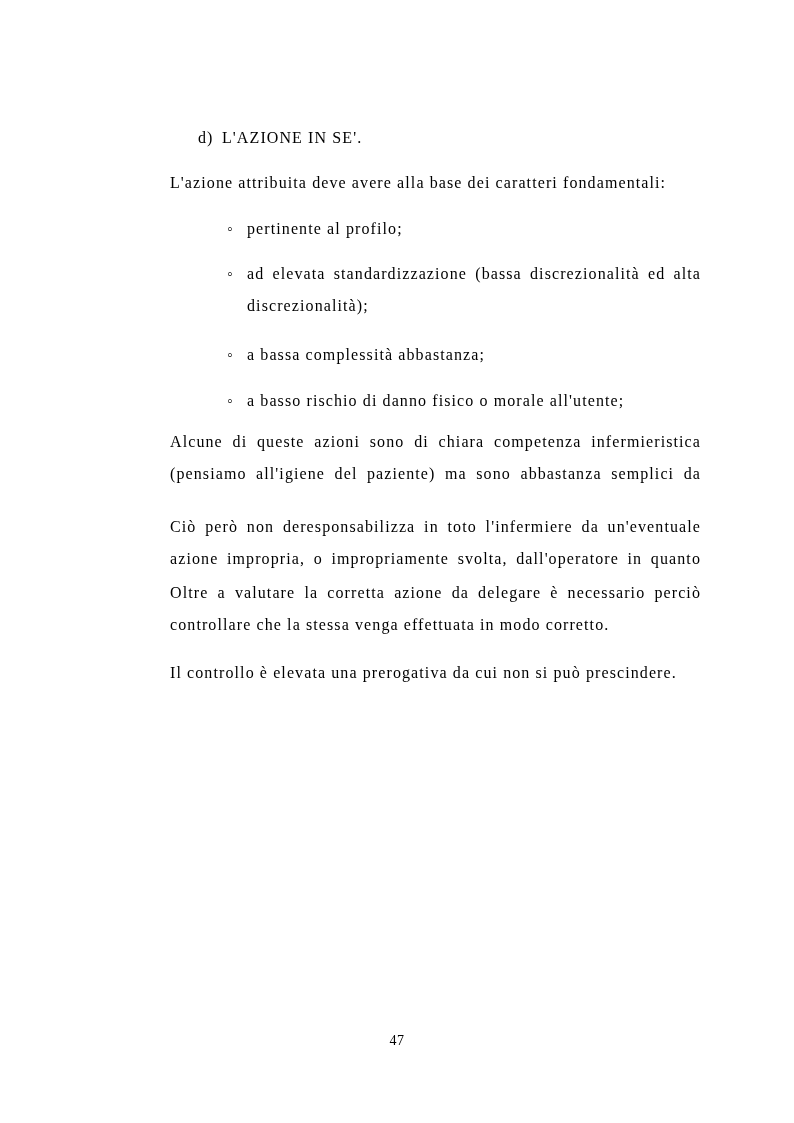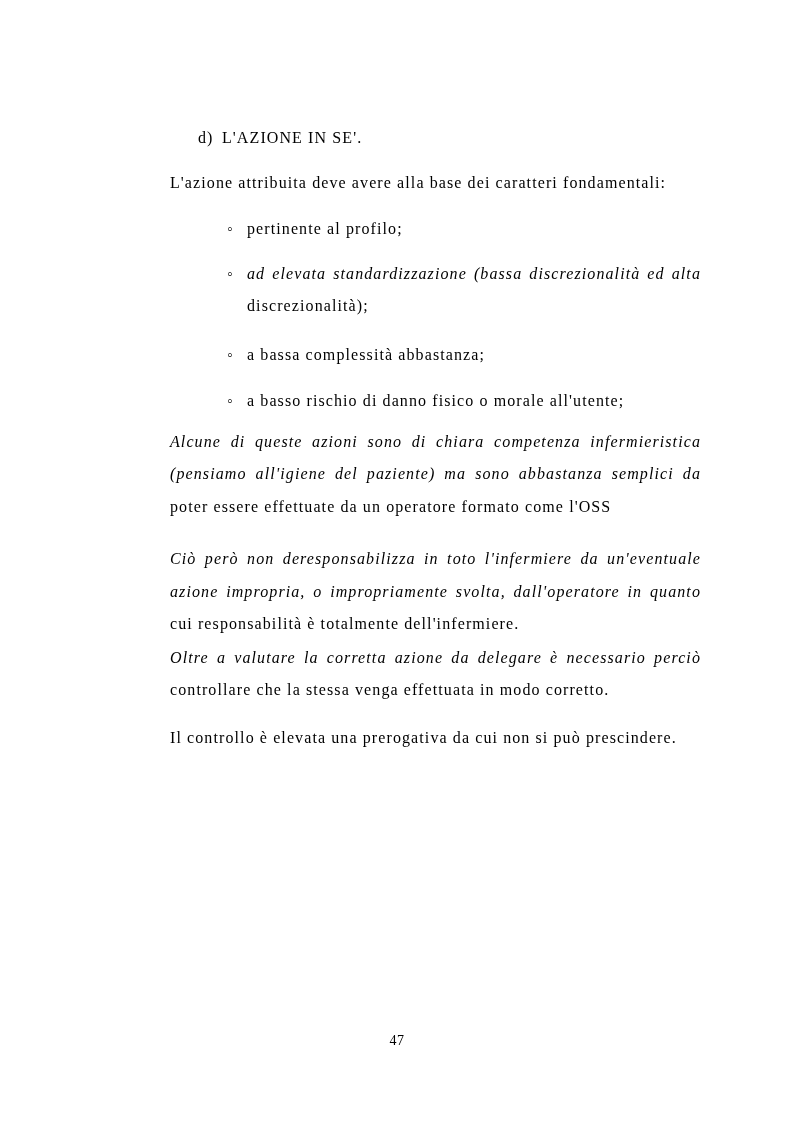--- a/index.html
+++ b/index.html
@@ -50,21 +50,20 @@
     font-size: 16px;
   }
   
   .line {
     text-align: left;
   }
   .line.justified {
     text-align: justify;
     text-align-last: justify;
     text-justify: inter-word;
-    font-style: italic;
   }
   .page-number {
     position: absolute;
     top: 1033px;
     left: 0;
     width: 100%;
     text-align: center;
     font-size: 14px;
     letter-spacing: 0.5px;
   }
@@ -91,26 +90,24 @@
         <span class="bullet-marker">◦</span>
         <div class="line">a bassa complessità abbastanza;</div>
       </div>
       <div class="block bullet" style="margin-top: 14px;">
         <span class="bullet-marker">◦</span>
         <div class="line">a basso rischio di danno fisico o morale all'utente;</div>
       </div>
       <div class="block paragraph" style="margin-top: 8px;">
         <div class="line justified">Alcune di queste azioni sono di chiara competenza infermieristica</div>
         <div class="line justified">(pensiamo all'igiene del paziente) ma sono abbastanza semplici da</div>
-        <div class="line">poter essere effettuate da un operatore formato come l'OSS</div>
       </div>
       <div class="block paragraph" style="margin-top: 20px;">
         <div class="line justified">Ciò però non deresponsabilizza in toto l'infermiere da un'eventuale</div>
         <div class="line justified">azione impropria, o impropriamente svolta, dall'operatore in quanto</div>
-        <div class="line">cui responsabilità è totalmente dell'infermiere.</div>
       </div>
       <div class="block paragraph" style="margin-top: 1px;">
         <div class="line justified">Oltre a valutare la corretta azione da delegare è necessario perciò</div>
         <div class="line">controllare che la stessa venga effettuata in modo corretto.</div>
       </div>
       <div class="block paragraph" style="margin-top: 15px;">
         <div class="line">Il controllo è elevata una prerogativa da cui non si può prescindere.</div>
       </div>
     </div>
   <div class="page-number">47</div>

